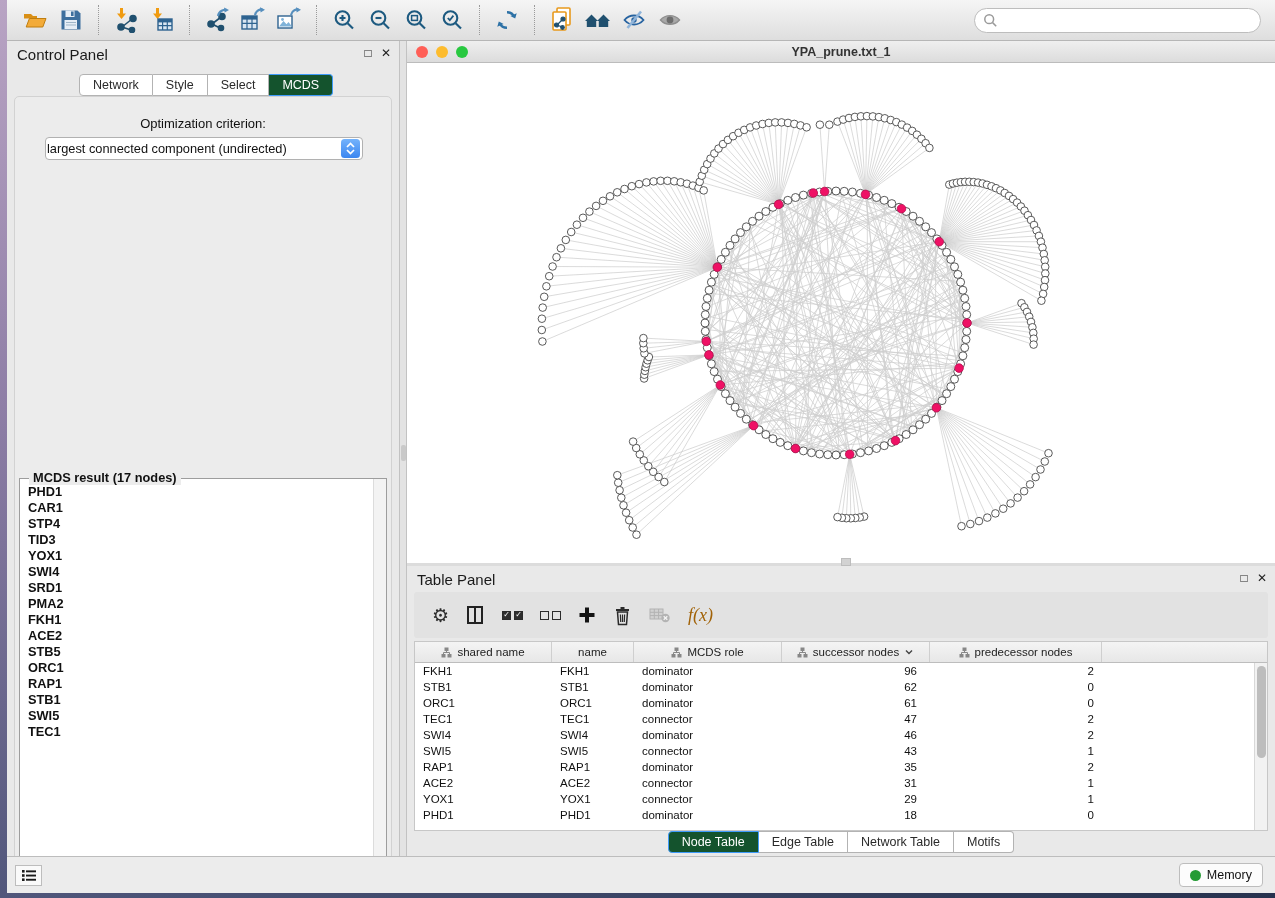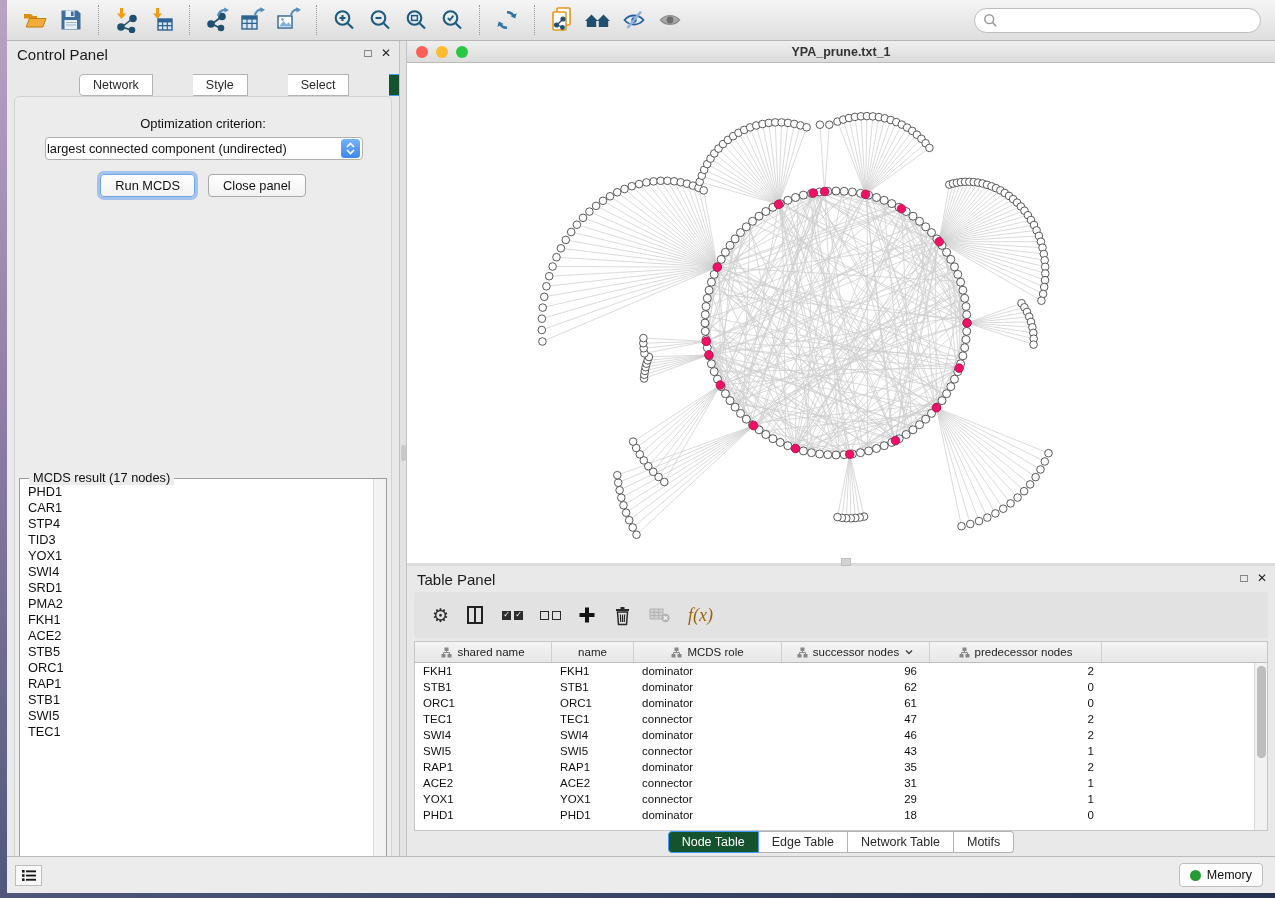--- a/index.html
+++ b/index.html
@@ -27,37 +27,37 @@
   .pctl { position:absolute; top:5px; font-size:12px; color:#222; width:14px; text-align:center; cursor:default; }
 
   
   .control-panel { position:absolute; left:0; top:41px; width:392px; height:815px; background:#e9e9e9; }
   .seg { display:flex; height:22px; }
   .seg .tab { background:#fff; border:1px solid #b3b3b3; border-left:none; padding:0 13px;
     font-size:12.5px; color:#2a2a2a; display:flex; align-items:center; justify-content:center; }
   .seg .tab:first-child { border-left:1px solid #b3b3b3; border-radius:4px 0 0 4px; }
   .seg .tab:last-child { border-radius:0 4px 4px 0; }
   .seg .tab.active { background:#14532d; border-color:#3f9bfa; color:#fff; }
-  .cp-tabs { position:absolute; left:72px; top:33px;gap:40px; }
+  .cp-tabs { position:absolute; left:72px; top:33px; }
   .cp-inner { position:absolute; left:7px; top:55px; width:378px; height:789px;
     background:#ececec; border:1px solid #d2d2d2; border-radius:5px; }
   .opt-label { position:absolute; left:0; right:0; top:19px; text-align:center; font-size:13px; color:#111; }
   .selectbox { position:absolute; left:30px; top:40px; width:318px; height:23px; background:#fff;
     border:1px solid #b1b1b1; border-radius:4px; display:flex; align-items:center; }
   .selectbox .selval { flex:1; padding-left:1px; font-size:12.8px; color:#111; white-space:nowrap; }
   .stepper { width:19px; height:19px; margin-right:2px; border-radius:3.5px;
     background:linear-gradient(#74b3fc,#3b86f0); display:flex; flex-direction:column;
     align-items:center; justify-content:center; }
   .btnrow { position:absolute; left:0; right:0; top:77px; display:flex; justify-content:center; gap:13px; }
   .mbtn { height:23px; padding:0 14px; background:linear-gradient(#ffffff,#f2f2f2);
     border:1px solid #a9a9a9; border-radius:4px; font-size:12.8px; color:#111;
     display:flex; align-items:center; }
   .mbtn.focused { border-color:#6ea6e8; box-shadow:0 0 0 3px rgba(106,160,240,.55); }
   .groupbox { position:absolute; left:4px; top:381px; width:368px; height:396px;
-    background:#fff; border:1px solid #9d9d9d; }
+    background:#fff; border:1px solid #9d9d9d;font-weight:bold; }
   .grouplabel { position:absolute; left:9px; top:-9px; background:#ececec; padding:0 4px;
     font-size:12.8px; color:#111; }
   .mcds-list { position:absolute; left:1px; top:3px; bottom:1px; right:14px; overflow:hidden;
     padding:2px 0 0 7px; font-size:12.8px; }
   .mcds-item { height:16px; line-height:16px; color:#111; }
   .gb-scroll { position:absolute; right:0; top:0; bottom:0; width:13px; background:#f3f3f3;
     border-left:1px solid #dcdcdc; }
 
   
   .v-splitter { position:absolute; left:392px; top:41px; width:8px; height:815px;
@@ -303,24 +303,20 @@
     <div class="cp-inner">
       <div class="opt-label">Optimization criterion:</div>
       <div class="selectbox">
         <span class="selval">largest connected component (undirected)</span>
         <span class="stepper">
               <svg width="11" height="13" viewBox="0 0 11 13">
                 <path d="M2 5 L5.5 1.5 L9 5" stroke="#fff" stroke-width="1.7" fill="none"></path>
                 <path d="M2 8 L5.5 11.5 L9 8" stroke="#fff" stroke-width="1.7" fill="none"></path>
               </svg>
             </span>
-      </div>
-      <div class="btnrow">
-        <div class="mbtn focused">Run MCDS</div>
-        <div class="mbtn">Close panel</div>
       </div>
       <div class="groupbox">
         <div class="grouplabel">MCDS result (17 nodes)</div>
         <div class="mcds-list">
               <div class="mcds-item">PHD1</div>
               <div class="mcds-item">CAR1</div>
               <div class="mcds-item">STP4</div>
               <div class="mcds-item">TID3</div>
               <div class="mcds-item">YOX1</div>
               <div class="mcds-item">SWI4</div>

